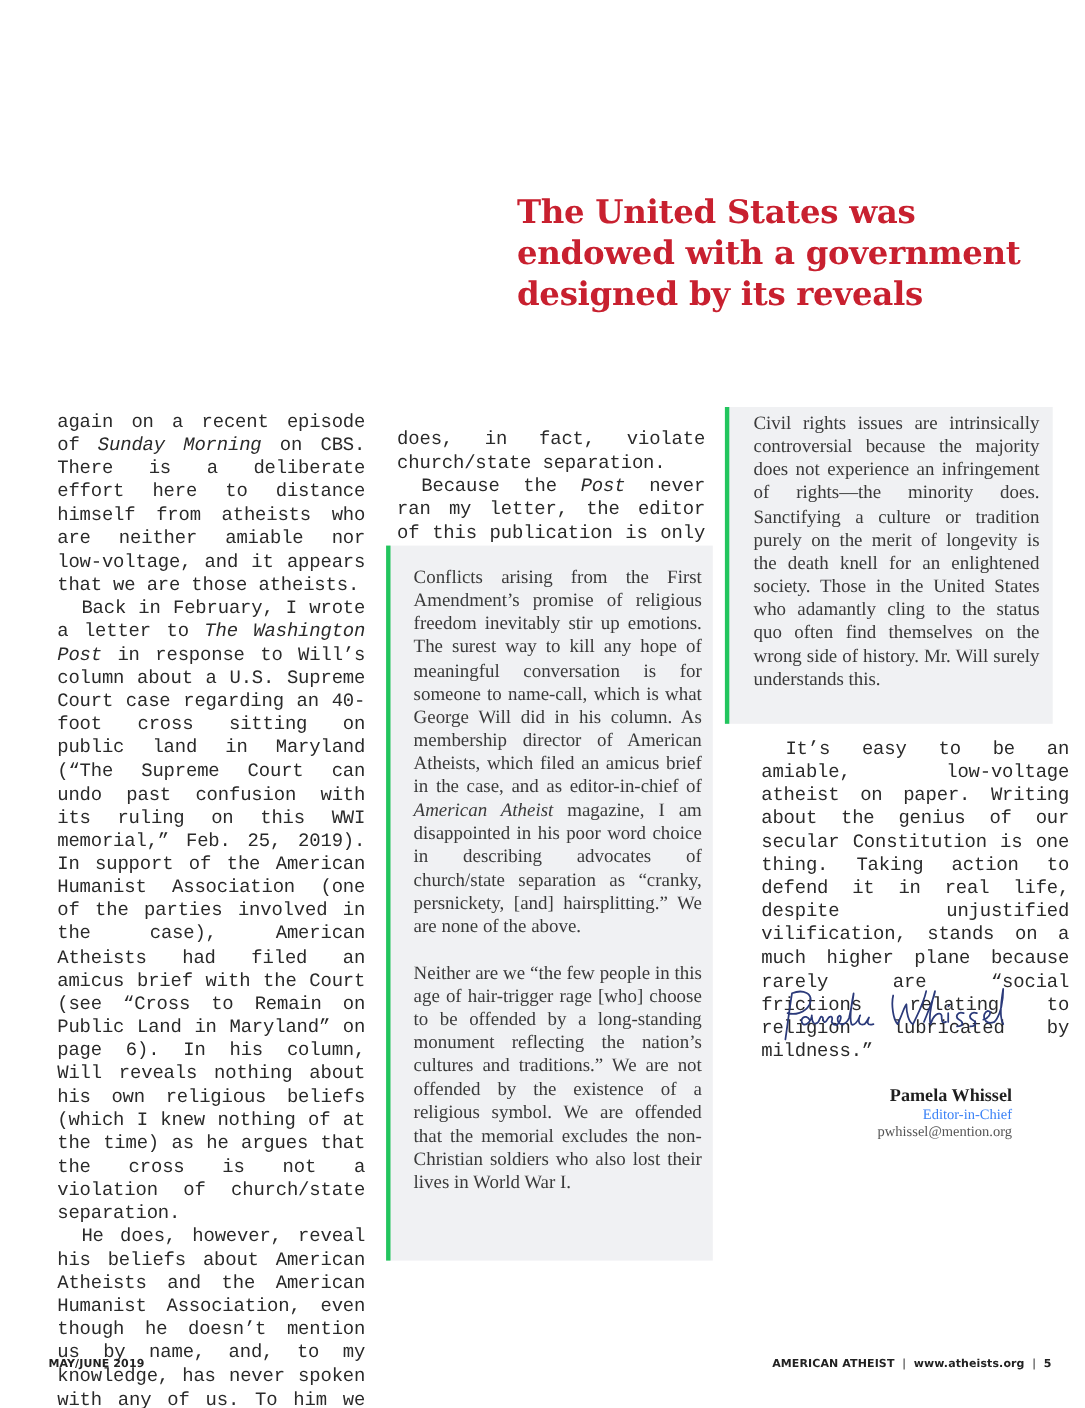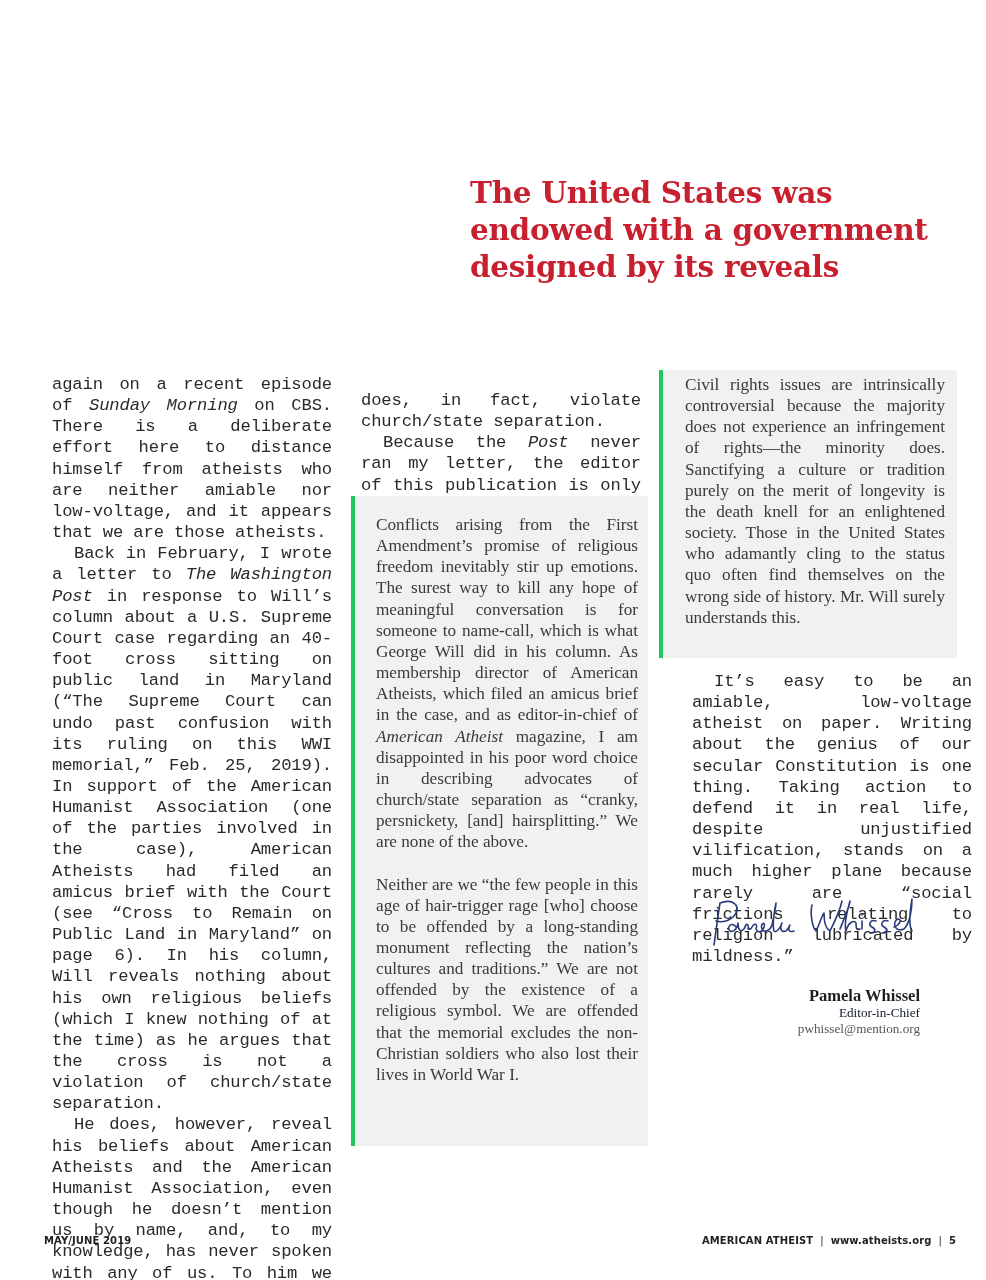--- a/index.html
+++ b/index.html
@@ -37,21 +37,21 @@
     #box2 { left: 659px; top: 370px; width: 298px; height: 288px; padding: 4px 12px 0 22px; }
     .signature {
       position: absolute; left: 700px; top: 893px; width: 220px; height: 60px;
     }
     .sig-block {
       position: absolute; left: 700px; top: 962px; width: 220px; text-align: right;
       font-family: "Liberation Serif", "DejaVu Serif", serif;
       margin-top: 24px;
     }
     .sig-name { font-weight: bold; font-size: 16.5px; color: #1f1f1f; line-height: 19px; }
-    .sig-title { font-size: 13.2px; color: #0f172a; line-height: 16px; }
+    .sig-title { font-size: 13.2px; color: #3b82f6; line-height: 16px; }
     .sig-email { font-size: 13.2px; color: #555; line-height: 16px; }
     .footer {
       position: absolute; top: 1235px; font-family: "DejaVu Sans", sans-serif;
       font-weight: bold; font-size: 10px; color: #222; letter-spacing: 0.1px;
     }
     #footer-left { left: 44px; }
     #footer-right { right: 30px; }
     .sep { margin: 0 7px; font-weight: normal; }
   </style>
 </head>

